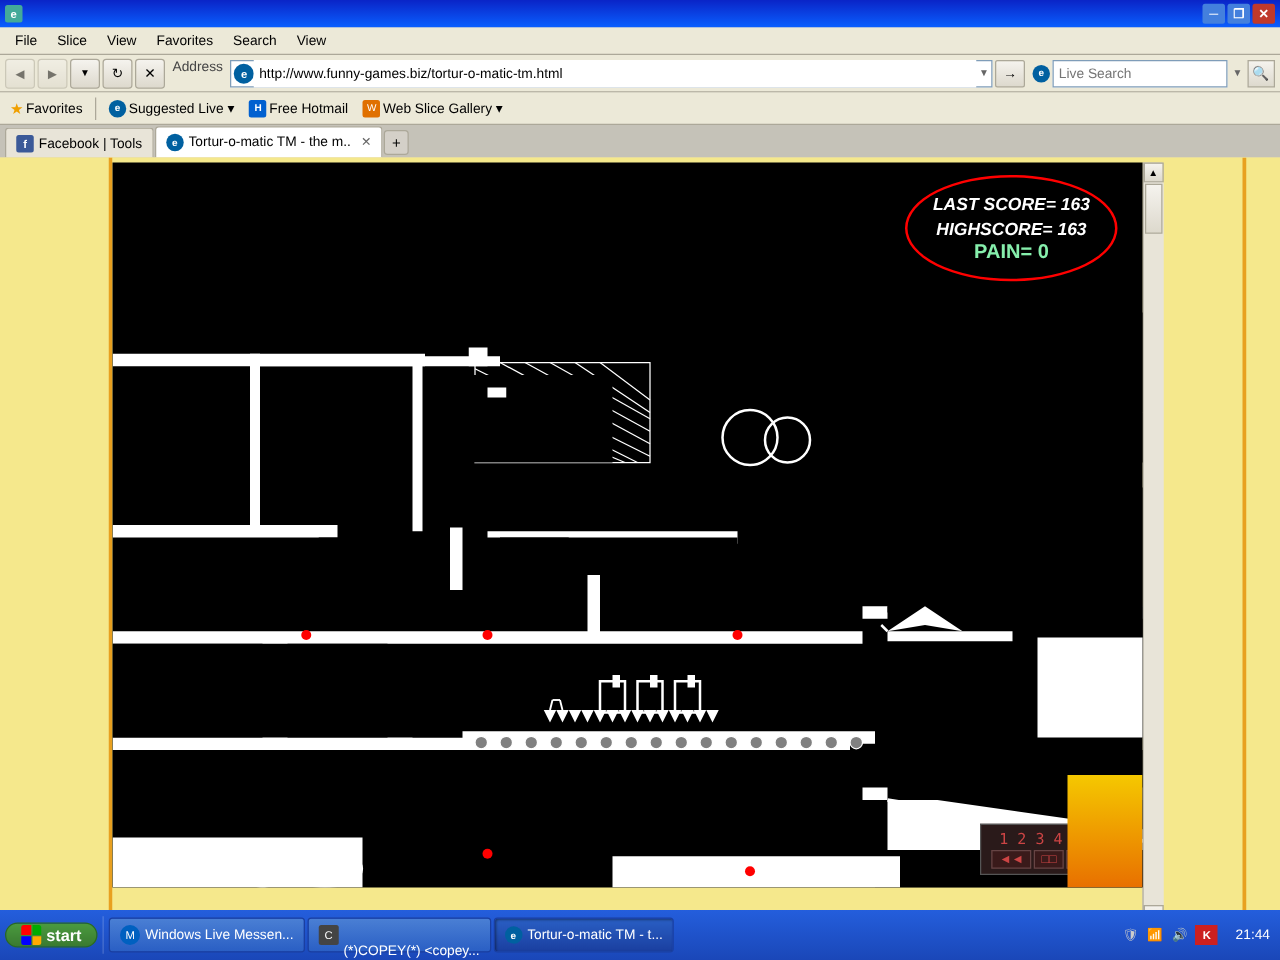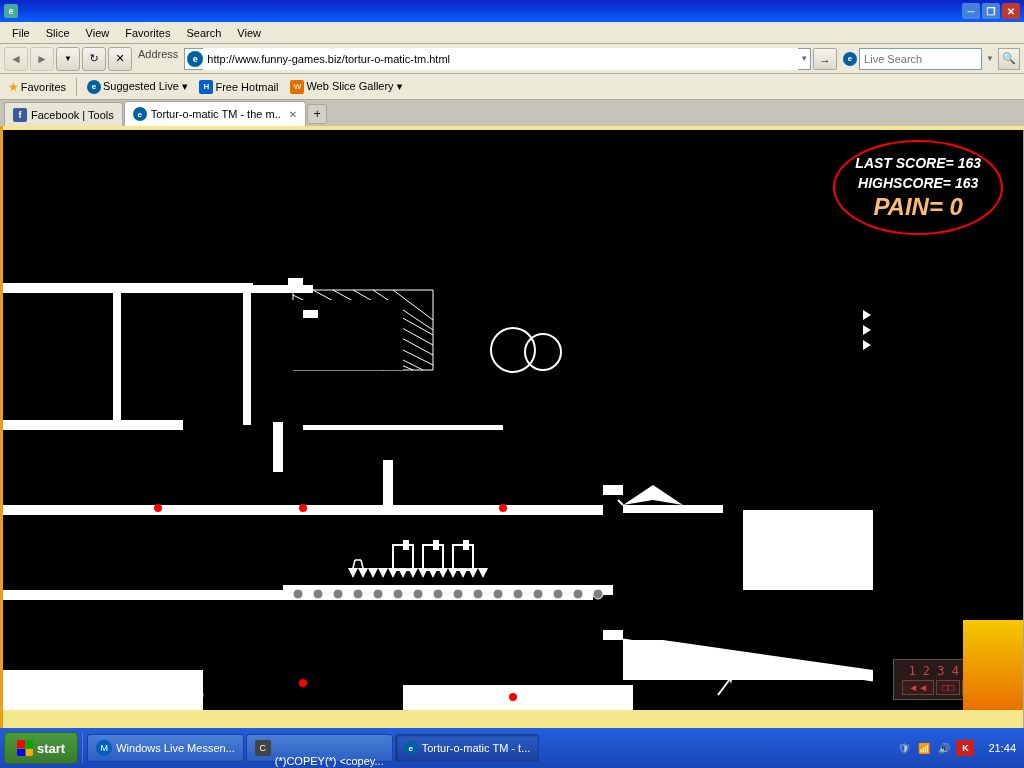--- a/index.html
+++ b/index.html
@@ -114,21 +114,21 @@
     }
     .tab.active { background: white; height: 25px; }
     .tab-close { font-size: 10px; color: #666; cursor: pointer; margin-left: 4px; }
     .new-tab-btn {
       width: 20px; height: 20px; background: #d4d0c8; border: 1px solid #aca899;
       border-radius: 3px; display: flex; align-items: center; justify-content: center;
       font-size: 12px; cursor: pointer; margin-bottom: 2px;
     }
 
     .game-canvas {
-      width: 1020px;
+      width: 824px;
       height: 580px;
       background: black;
       position: relative;
       overflow: hidden;
     }
 
     
     .scrollbar-v {
       width: 16px;
       background: #d4d0c8;
@@ -169,22 +169,22 @@
       display: flex;
       align-items: center;
       padding: 0 4px;
       gap: 2px;
       position: absolute;
       bottom: 0;
       left: 0;
       right: 0;
     }
     .start-btn {
-      height: 32px; background: linear-gradient(to bottom, #4a9a3f, #3a7a30);
-      border: 1px solid #2a6a20; border-radius: 4px; padding: 0 12px;
+      height: 20px; background: linear-gradient(to bottom, #4a9a3f, #3a7a30);
+      border: 1px solid #2a6a20; border-radius: 14px; padding: 0 12px;
       color: white; font-size: 13px; font-weight: bold; cursor: pointer;
       display: flex; align-items: center; gap: 4px;
     }
     .taskbar-sep { width: 1px; height: 30px; background: rgba(255,255,255,0.2); margin: 0 2px; }
     .taskbar-item {
       height: 28px; background: linear-gradient(to bottom, #4a7fd4, #2a5fc4);
       border: 1px solid #1a3fa0; border-radius: 3px; padding: 0 8px;
       color: white; font-size: 11px; cursor: pointer; display: flex; align-items: center;
       gap: 4px; min-width: 120px; max-width: 160px;
     }
@@ -210,24 +210,23 @@
     }
     .score-line {
       font-size: 14px;
       font-weight: bold;
       font-style: italic;
       color: white;
       text-shadow: 1px 1px 2px black;
       line-height: 1.4;
     }
     .pain-line {
-      font-size: 24px;
+      font-size: 16px;
       font-weight: bold;
-      font-style: italic;
-      color: #fdba74;
+      color: #86efac;
       text-shadow: 1px 1px 3px black;
     }
 
     
     .game-controls {
       position: absolute;
       bottom: 10px;
       right: 20px;
       background: #2a1a1a;
       border: 1px solid #555;
@@ -358,21 +357,21 @@
       <span class="address-label">Address</span>
       <div style="display:flex;align-items:center;flex:1;border:1px solid #7f9db9;background:white;height:22px;">
         <div class="ie-logo" style="margin-left:2px;flex-shrink:0;">e</div>
         <input class="address-input" style="border: none; outline: none; flex: 1 1 0%;" value="http://www.funny-games.biz/tortur-o-matic-tm.html">
         <span style="font-size:8px;color:#666;padding:0 2px;">▼</span>
       </div>
       <div class="go-btn">→</div>
     </div>
     <div style="display:flex;align-items:center;gap:2px;margin-left:4px;">
       <div class="ie-logo" style="width:14px;height:14px;font-size:8px;">e</div>
-      <input class="live-search-input" placeholder="Live Search" style="width: 123px;">
+      <input class="live-search-input" placeholder="Live Search" style="width: 140px;">
       <span style="font-size:8px;color:#666;padding:0 2px;">▼</span>
       <div style="width:22px;height:22px;background:linear-gradient(to bottom,#f5f3ee,#ddd9cd);border:1px solid #aca899;display:flex;align-items:center;justify-content:center;font-size:11px;cursor:pointer;">🔍</div>
     </div>
   </div>
 
   <div class="favorites-bar">
     <div class="fav-item">
       <span class="fav-star">★</span>
       <span>Favorites</span>
     </div>

